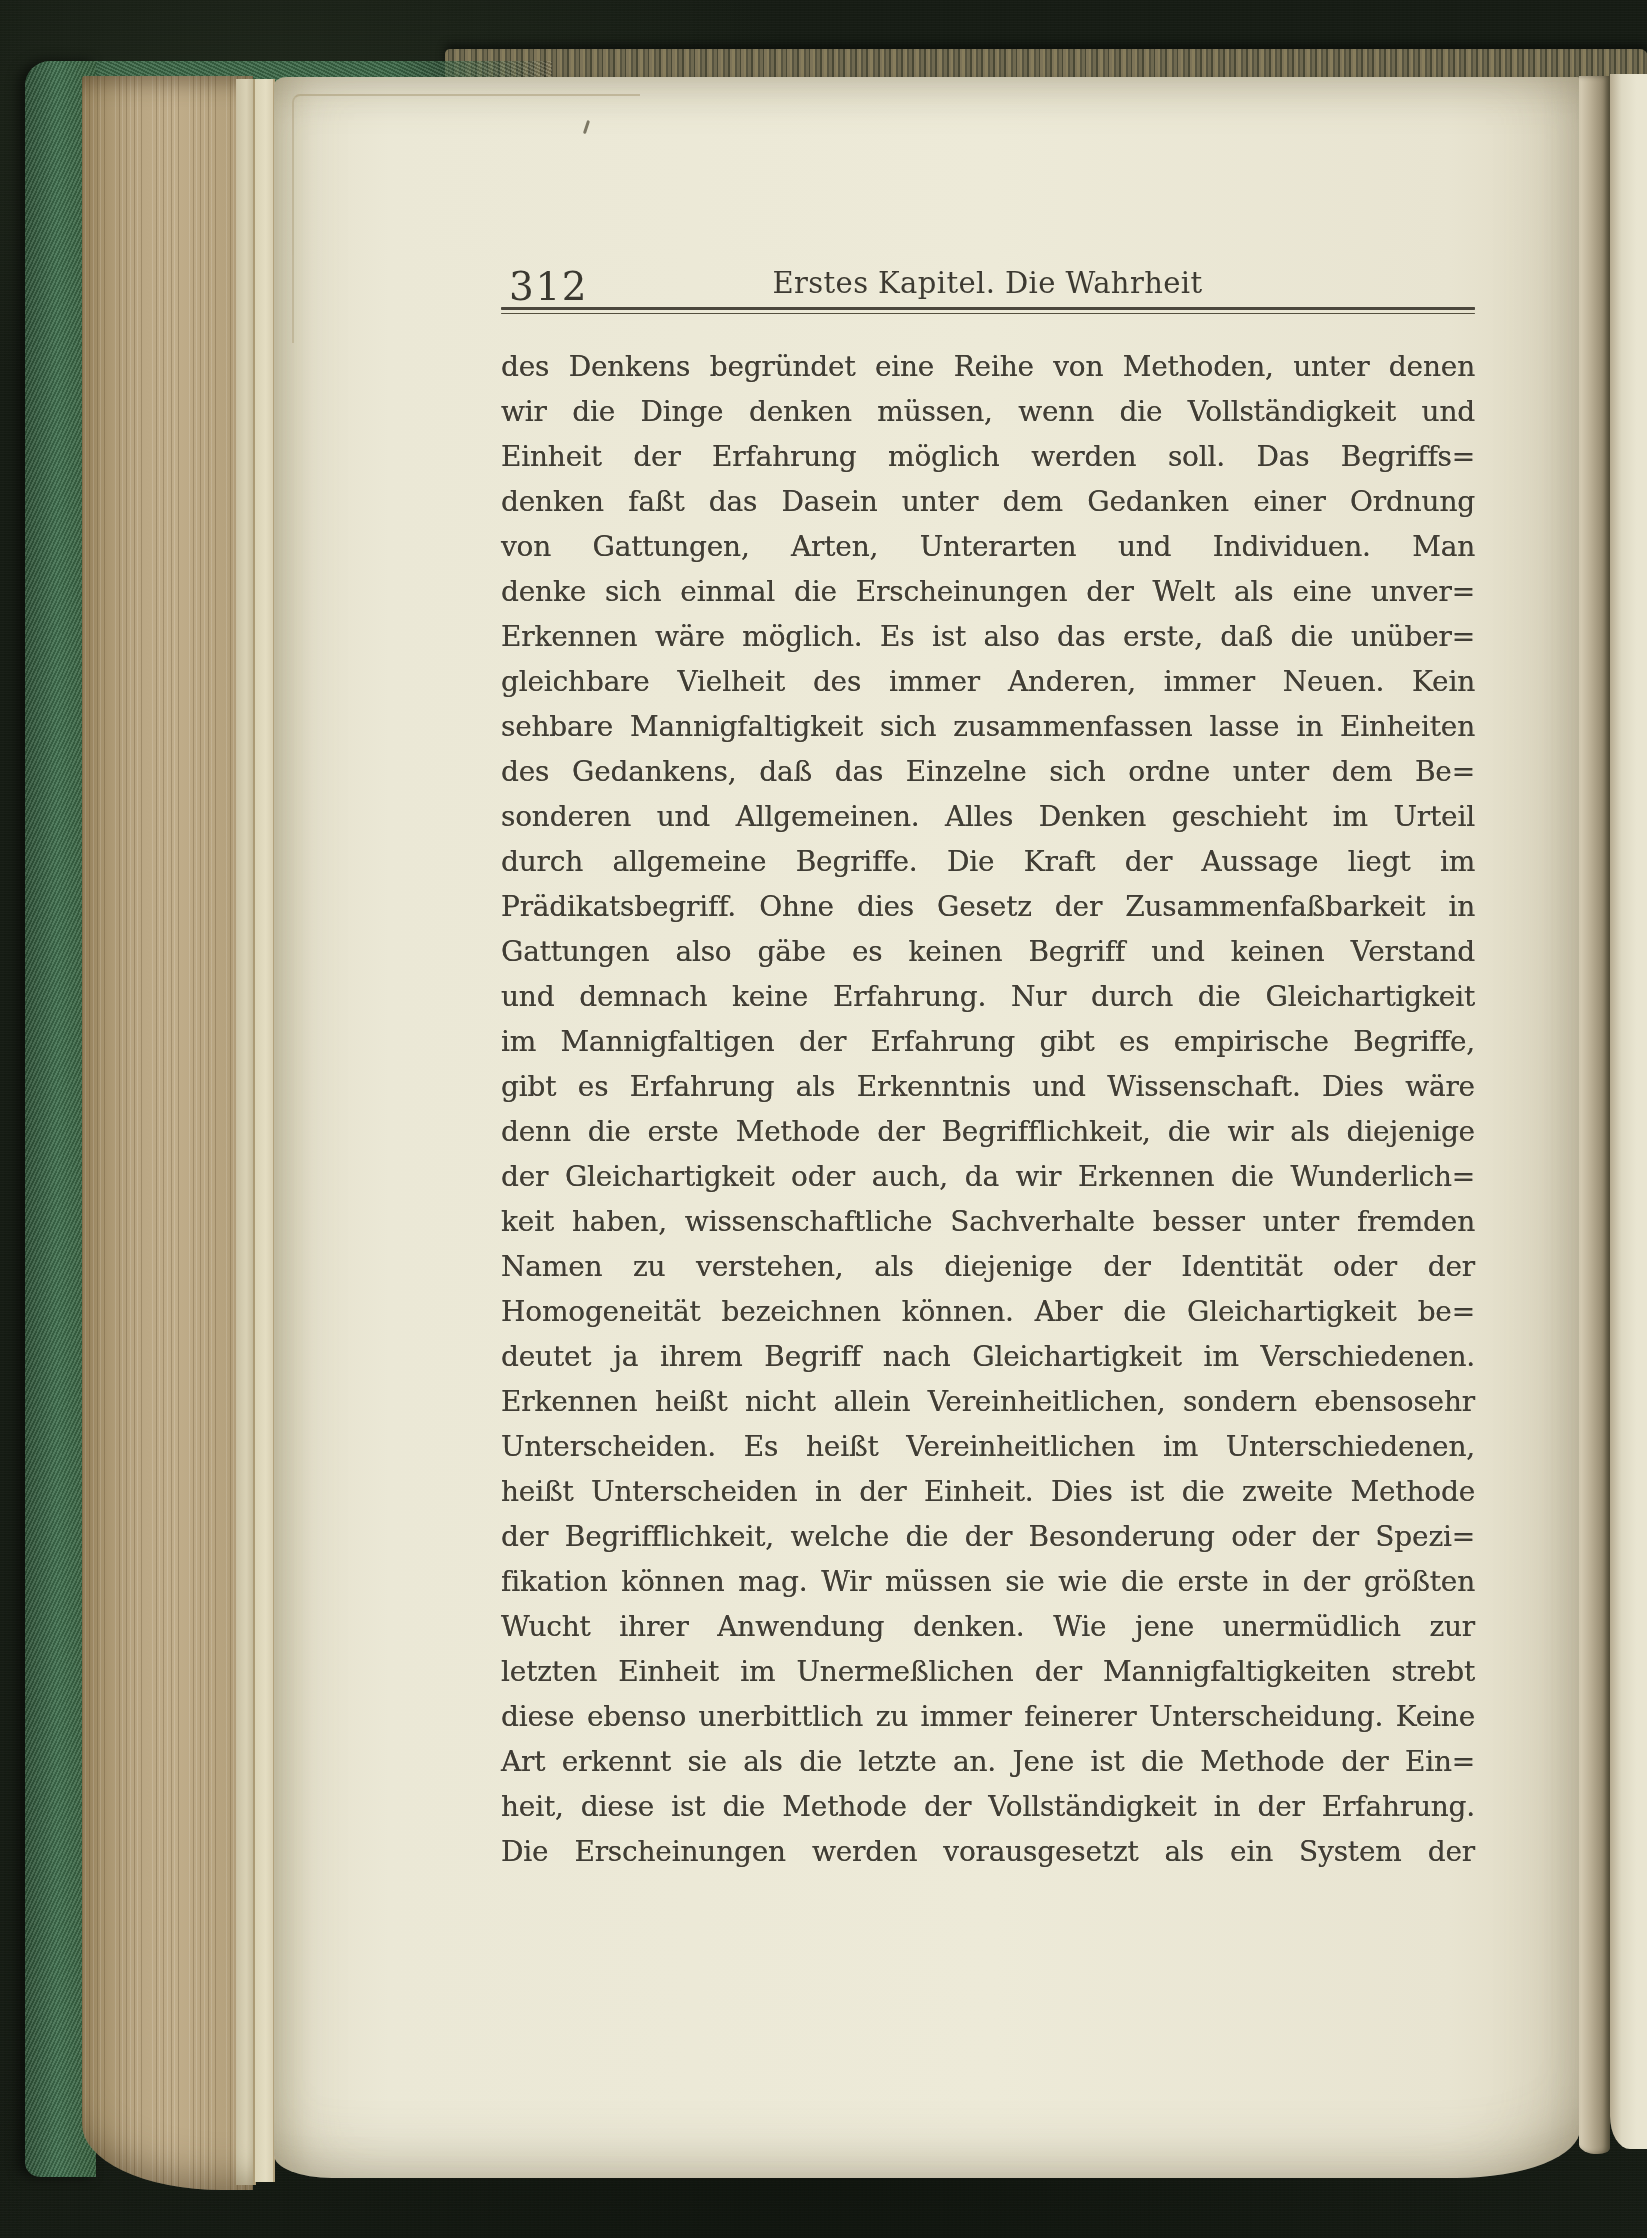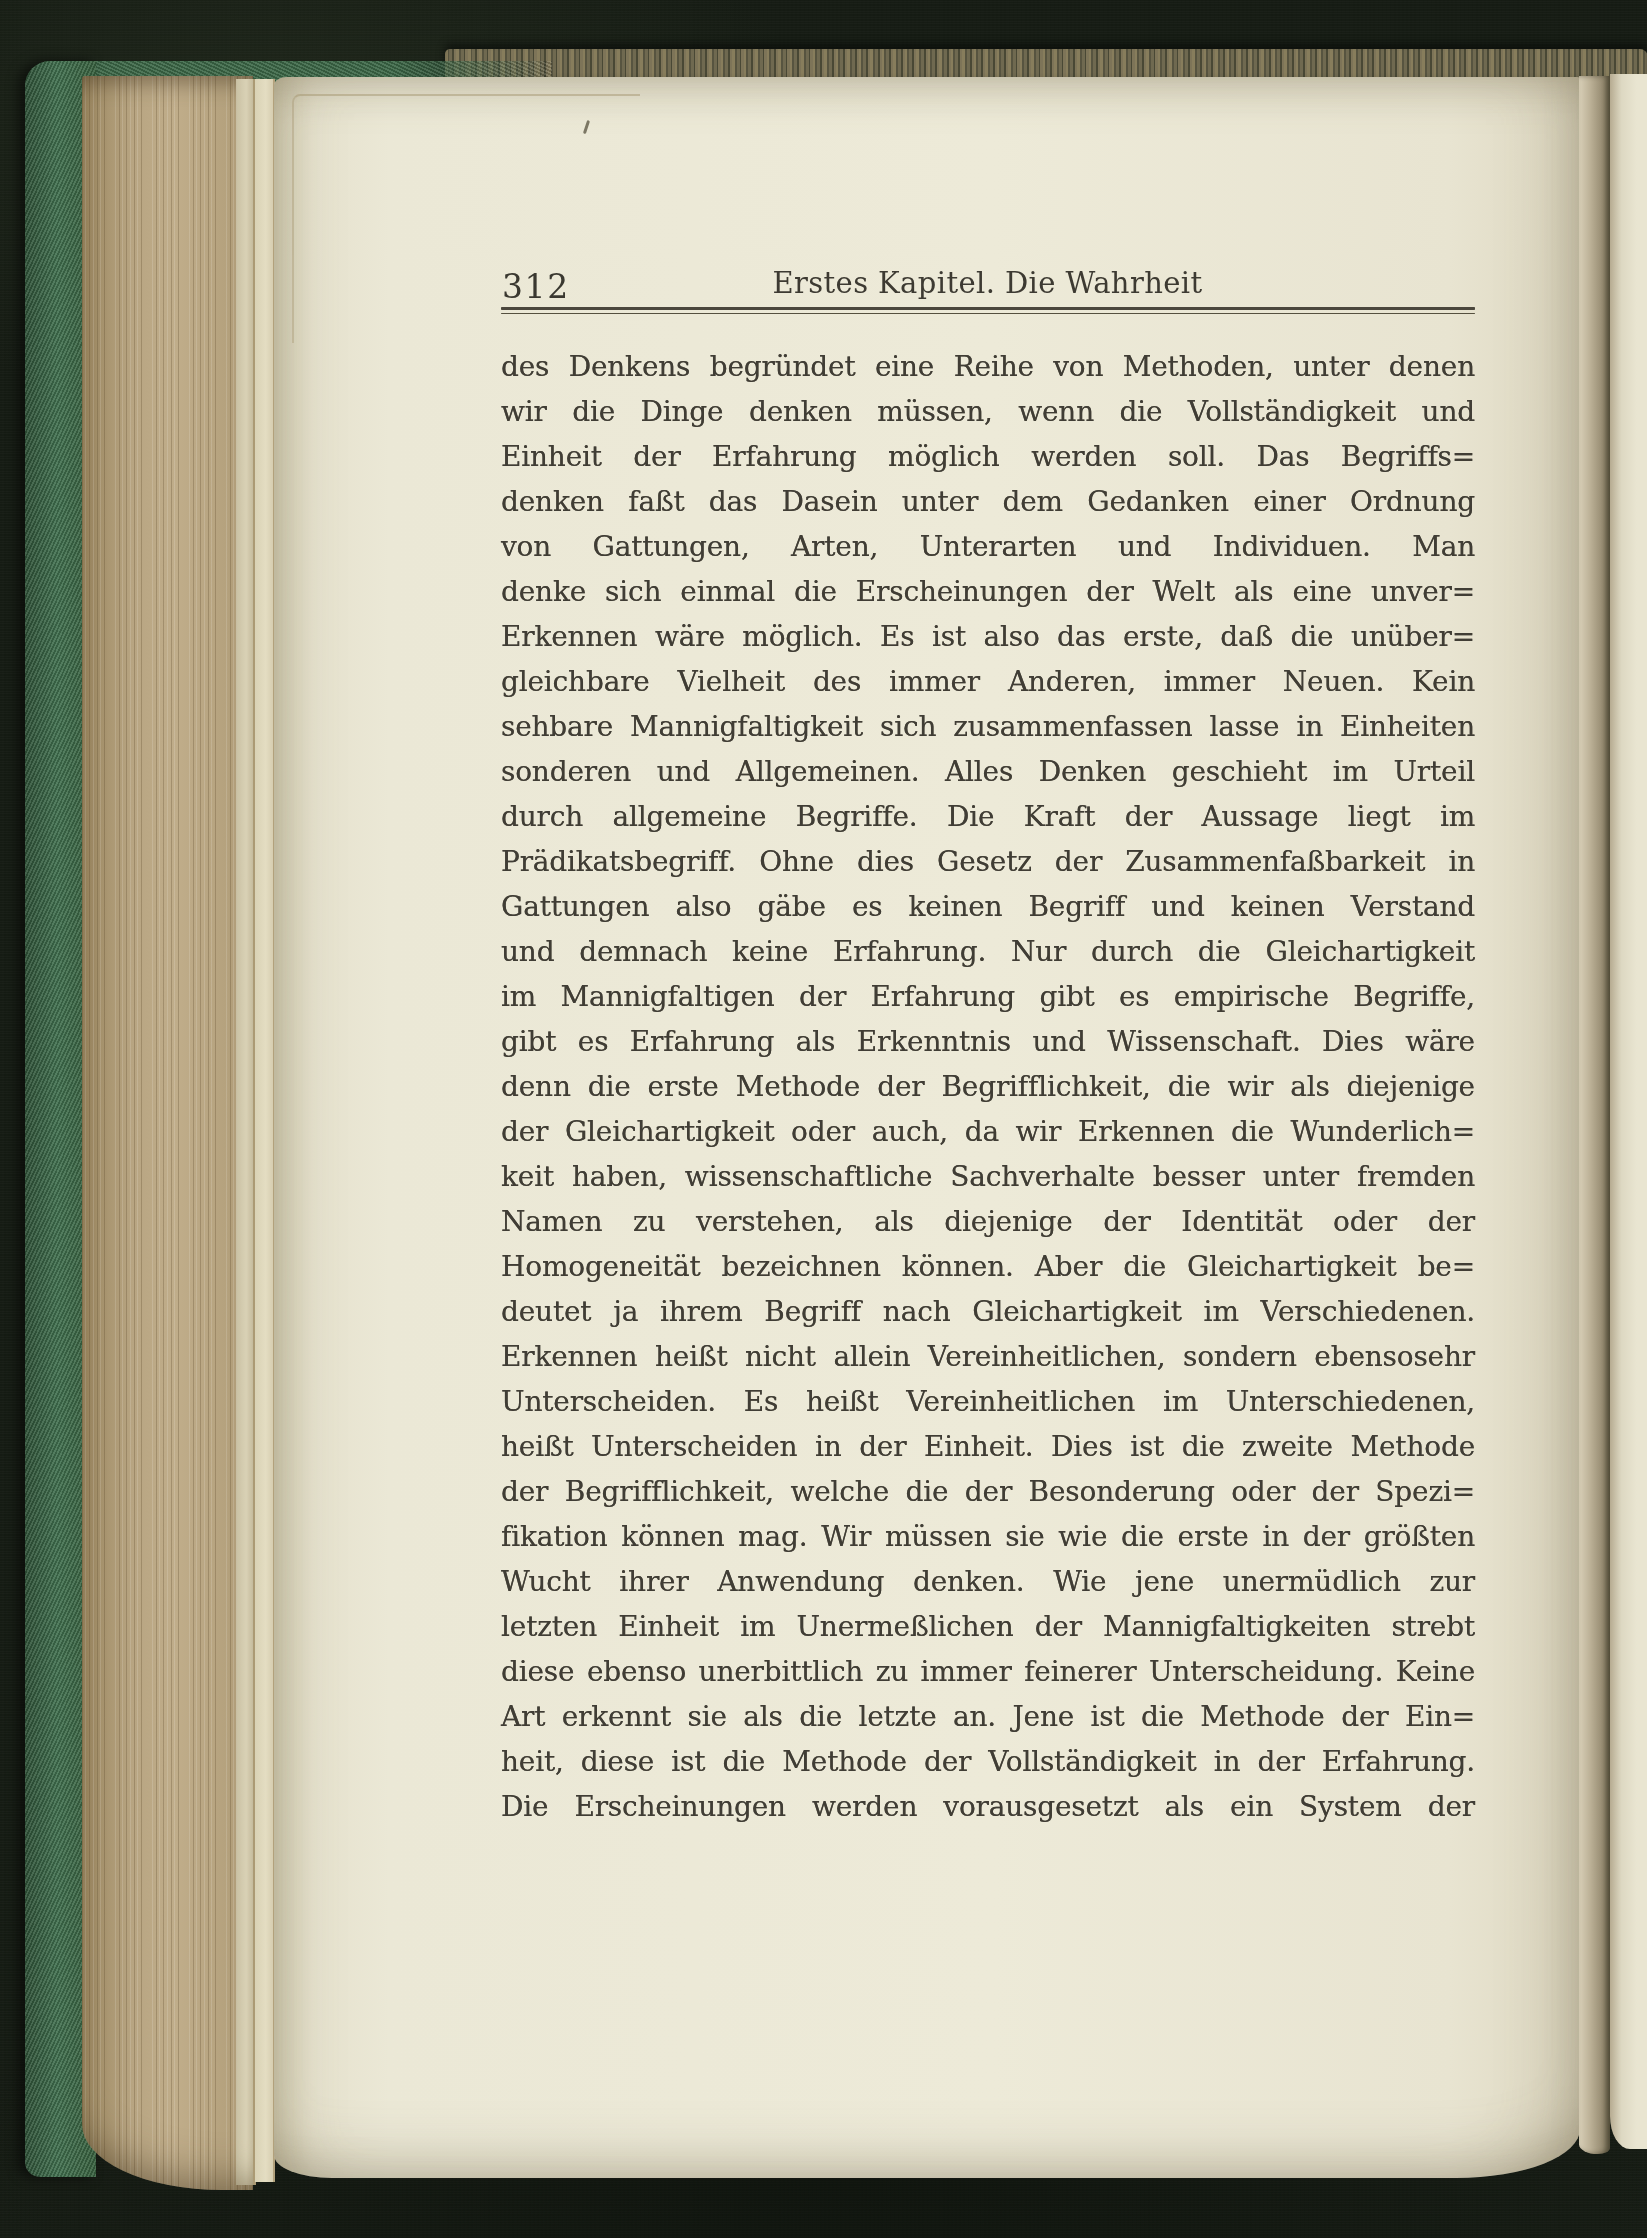--- a/index.html
+++ b/index.html
@@ -93,21 +93,21 @@
     background:linear-gradient(90deg,#b6ab91 0,#ddd8c2 30%,#e9e5d1 70%);
     border-radius:0 0 0 20px/0 0 0 33px;
   }
   .stray-mark{
     position:absolute;left:311px;top:43px;width:2.5px;height:14px;
     background:#57513e;opacity:.75;transform:rotate(18deg);border-radius:1.6px;
   }
   
   .header-row{position:absolute;left:227px;top:185px;width:973px;height:43px;}
   .pagenum{
-    position:absolute;left:1px;top:8.2px;font-size:33px;line-height:33px;
+    position:absolute;left:8px;top:8.2px;font-size:39px;line-height:33px;
     color:#3a3830;letter-spacing:1.6px;
   }
   .running{
     display:block;text-align:center;font-size:29px;line-height:43px;color:#3d3a32;
     letter-spacing:0.4px;
   }
   .rule{position:absolute;left:227px;top:230px;width:974px;}
   .rule-a{height:2.5px;background:#4b473d;margin-bottom:3.3px;border-radius:0.8px;}
   .rule-b{height:1.6px;background:#55503f;border-radius:0.8px;}
   
@@ -143,20 +143,21 @@
     <div class="body">
         <div class="line">des Denkens begründet eine Reihe von Methoden, unter denen</div>
         <div class="line">wir die Dinge denken müssen, wenn die Vollständigkeit und</div>
         <div class="line">Einheit der Erfahrung möglich werden soll. Das Begriffs=</div>
         <div class="line">denken faßt das Dasein unter dem Gedanken einer Ordnung</div>
         <div class="line">von Gattungen, Arten, Unterarten und Individuen. Man</div>
         <div class="line">denke sich einmal die Erscheinungen der Welt als eine unver=</div>
         <div class="line">Erkennen wäre möglich. Es ist also das erste, daß die unüber=</div>
         <div class="line">gleichbare Vielheit des immer Anderen, immer Neuen. Kein</div>
         <div class="line">sehbare Mannigfaltigkeit sich zusammenfassen lasse in Einheiten</div>
+        <div class="line">des Gedankens, daß das Einzelne sich ordne unter dem Be=</div>
         <div class="line">sonderen und Allgemeinen. Alles Denken geschieht im Urteil</div>
         <div class="line">durch allgemeine Begriffe. Die Kraft der Aussage liegt im</div>
         <div class="line">Prädikatsbegriff. Ohne dies Gesetz der Zusammenfaßbarkeit in</div>
         <div class="line">Gattungen also gäbe es keinen Begriff und keinen Verstand</div>
         <div class="line">und demnach keine Erfahrung. Nur durch die Gleichartigkeit</div>
         <div class="line">im Mannigfaltigen der Erfahrung gibt es empirische Begriffe,</div>
         <div class="line">gibt es Erfahrung als Erkenntnis und Wissenschaft. Dies wäre</div>
         <div class="line">denn die erste Methode der Begrifflichkeit, die wir als diejenige</div>
         <div class="line">der Gleichartigkeit oder auch, da wir Erkennen die Wunderlich=</div>
         <div class="line">keit haben, wissenschaftliche Sachverhalte besser unter fremden</div>

